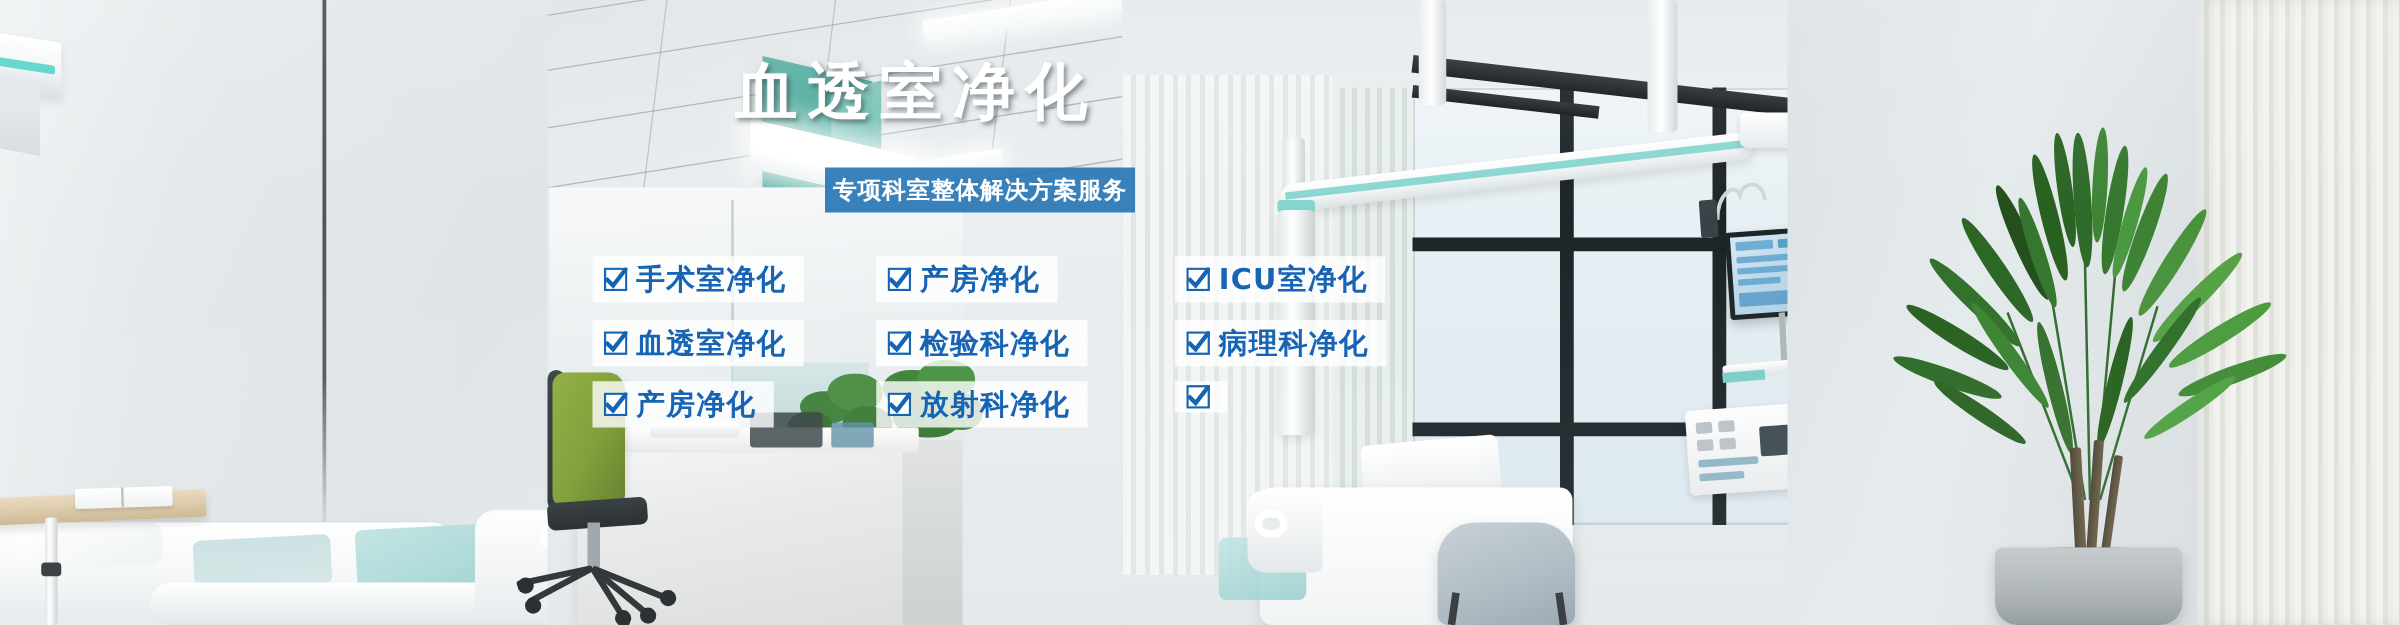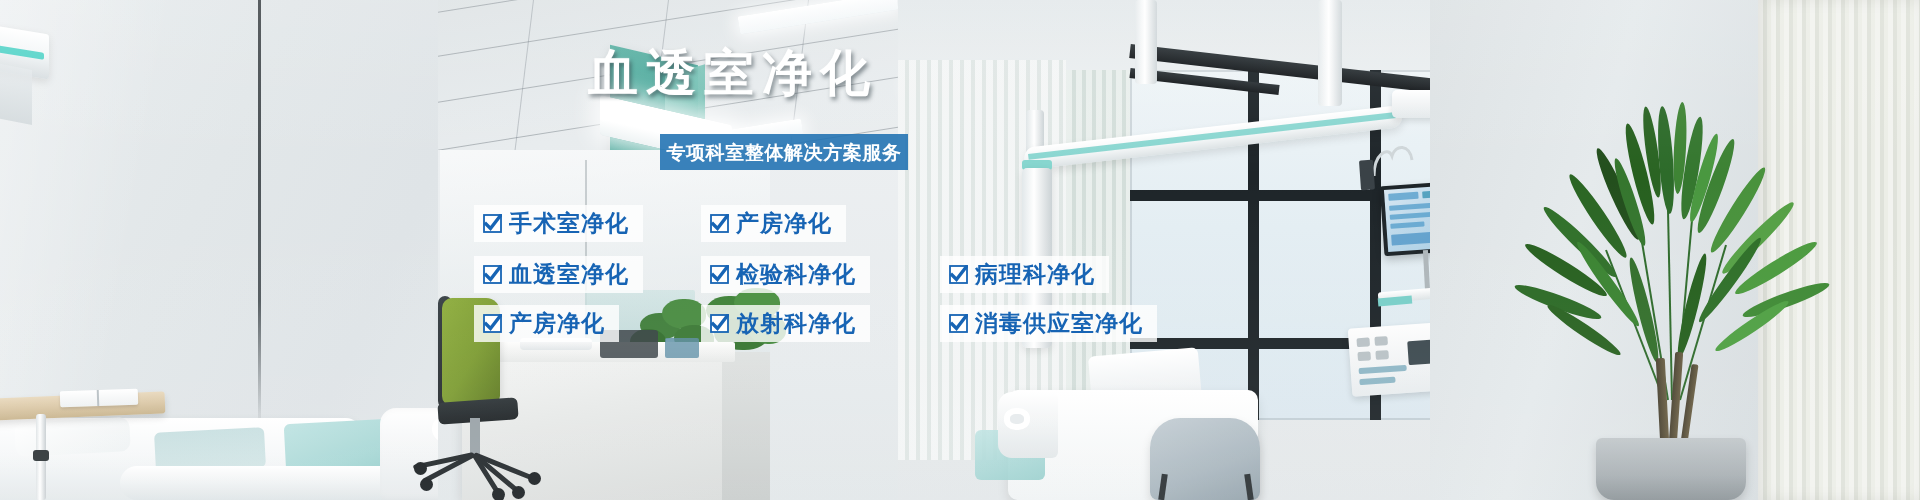--- a/index.html
+++ b/index.html
@@ -479,20 +479,29 @@
     <div class="feat col2 row1">
       <span class="cbx">
         <svg width="19" height="19" viewBox="0 0 19 19">
           <rect x="1" y="1" width="17" height="17" fill="#ffffff" stroke="#1764b4" stroke-width="1.8"></rect>
           <path d="M3 10 L7.5 14.5 L17.5 1.5" fill="none" stroke="#1764b4" stroke-width="3.4" stroke-linecap="square"></path>
         </svg>
       </span>
       <span class="feat-label">产房净化</span>
     </div>
 
+    <div class="feat col3 row1">
+      <span class="cbx">
+        <svg width="19" height="19" viewBox="0 0 19 19">
+          <rect x="1" y="1" width="17" height="17" fill="#ffffff" stroke="#1764b4" stroke-width="1.8"></rect>
+          <path d="M3 10 L7.5 14.5 L17.5 1.5" fill="none" stroke="#1764b4" stroke-width="3.4" stroke-linecap="square"></path>
+        </svg>
+      </span>
+      <span class="feat-label">ICU室净化</span>
+    </div>
 
     <div class="feat col1 row2">
       <span class="cbx">
         <svg width="19" height="19" viewBox="0 0 19 19">
           <rect x="1" y="1" width="17" height="17" fill="#ffffff" stroke="#1764b4" stroke-width="1.8"></rect>
           <path d="M3 10 L7.5 14.5 L17.5 1.5" fill="none" stroke="#1764b4" stroke-width="3.4" stroke-linecap="square"></path>
         </svg>
       </span>
       <span class="feat-label">血透室净化</span>
     </div>
@@ -537,17 +546,16 @@
       <span class="feat-label">产房净化</span>
     </div>
 
     <div class="feat col3 row3">
       <span class="cbx">
         <svg width="19" height="19" viewBox="0 0 19 19">
           <rect x="1" y="1" width="17" height="17" fill="#ffffff" stroke="#1764b4" stroke-width="1.8"></rect>
           <path d="M3 10 L7.5 14.5 L17.5 1.5" fill="none" stroke="#1764b4" stroke-width="3.4" stroke-linecap="square"></path>
         </svg>
       </span>
-      <span class="feat-label">消毒供应室净化</span>
     </div>
 
   </div>
 </div>
 
 </body></html>

